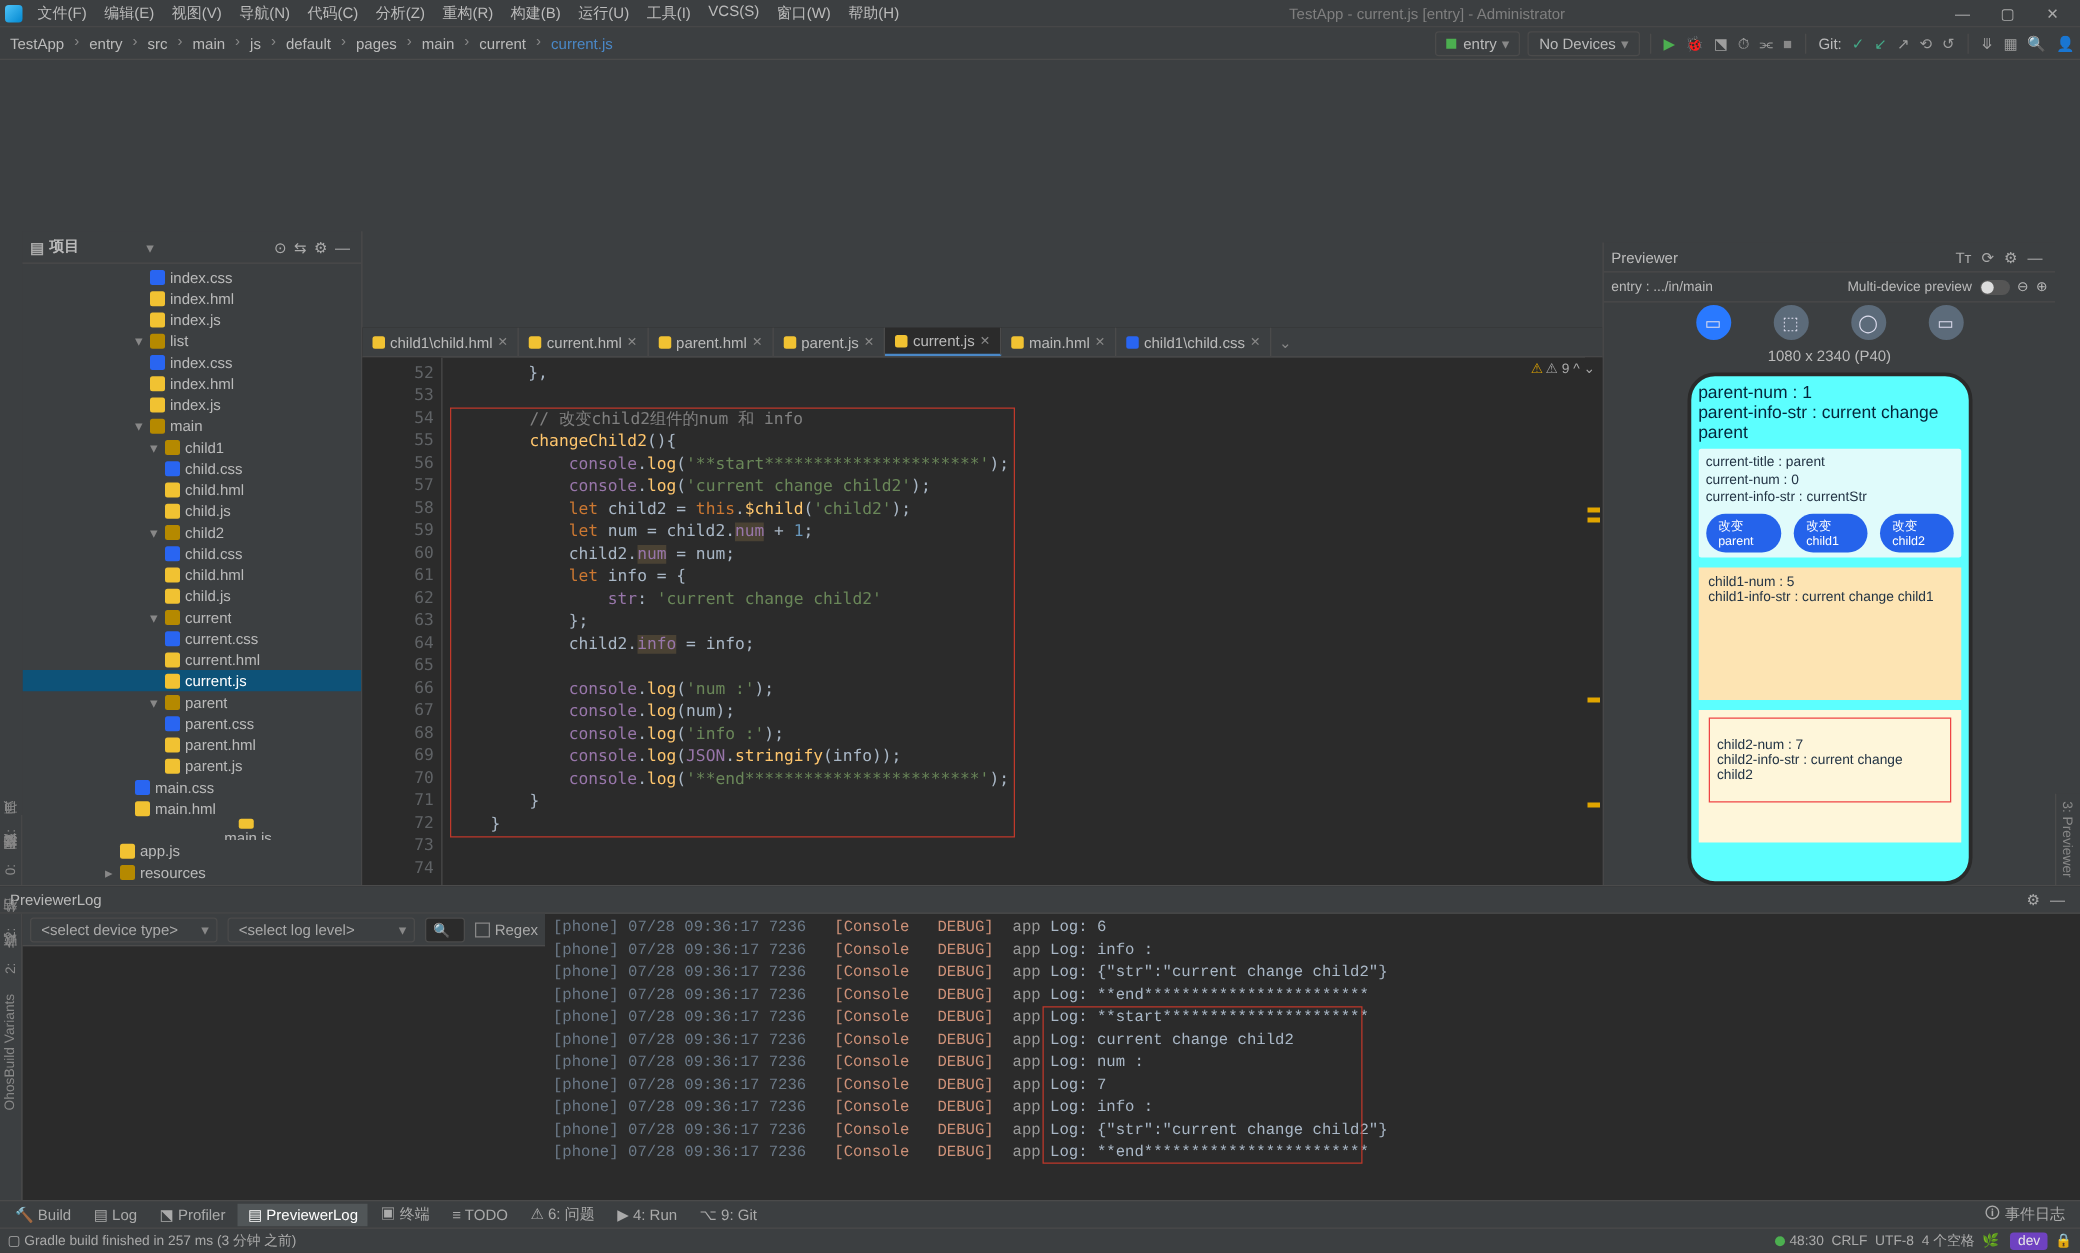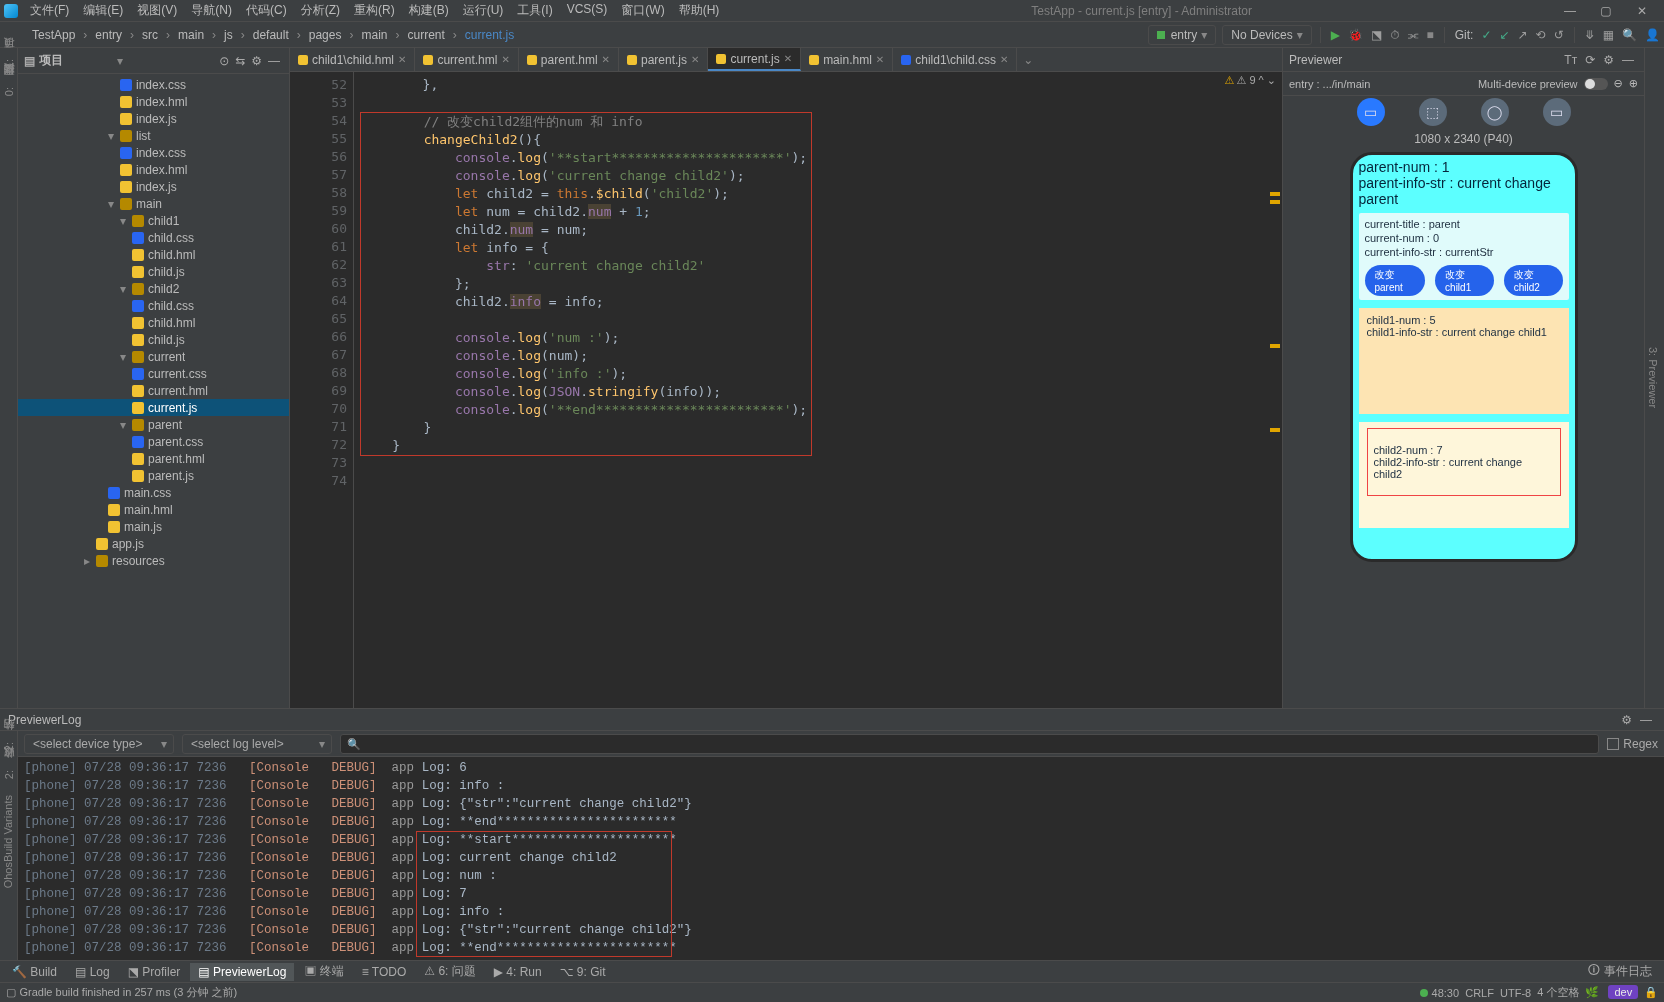--- a/index.html
+++ b/index.html
@@ -23,34 +23,34 @@
   .titlebar{ height:22px; background:var(--bg3); display:flex; align-items:center; padding:0 4px; border-bottom:1px solid var(--border);}
   .titlebar .menu{ display:flex; gap:2px;}
   .titlebar .menu span{ padding:12px 6px; cursor:default;}
   .titlebar .title{ flex:1; text-align:center; color:#7f7f7f;}
   .winbtns{ display:flex; gap:12px; padding-right:6px;}
   .winbtns span{ width:24px; text-align:center; color:#aaa; }
   .logo{ width:14px; height:14px; border-radius:3px; background:linear-gradient(135deg,#4fc3f7,#0288d1); margin-right:6px;}
 
   
   .navbar{ height:26px; background:var(--bg3); display:flex; align-items:center; padding:0 4px; border-bottom:1px solid var(--border);}
-  .breadcrumbs{ display:flex; align-items:center; gap:2px; overflow:hidden;margin-left:24px;}
+  .breadcrumbs{ display:flex; align-items:flex-start; gap:2px; overflow:hidden;}
   .crumb{ padding:2px 4px; color:#bbb; white-space:nowrap;}
   .crumb.file::before{ background:#f1c232;}
   .chev{ color:#888; padding:0 2px;}
   .spacer{ flex:1;}
   .runcfg,.device{ background:#3c3f41; border:1px solid var(--border); border-radius:3px; padding:2px 8px; display:flex; align-items:center; gap:4px; margin-right:6px;}
   .runcfg::before{ content:""; width:8px; height:8px; background:#4caf50; display:inline-block; margin-right:2px;}
   .tbicons{ display:flex; gap:8px; align-items:center; color:#9e9e9e;}
   .tbicons .sep{ width:1px; height:16px; background:var(--border); margin:0 2px;}
   .play{ color:#4caf50;}
   .git-label{ color:#bbb;}
 
   
-  .main{ flex:1; display:flex; min-height:0;}
+  .main{ flex:1; display:flex; min-height:0;align-items:flex-end;}
 
   
   .leftgutter,.rightgutter{ width:20px; background:var(--bg3); writing-mode:vertical-rl; text-align:center; color:#888; border-right:1px solid var(--border);}
   .rightgutter{ border-right:none; border-left:1px solid var(--border); writing-mode:vertical-lr;}
   .gutter-item{ padding:6px 2px; font-size:11px;}
 
   
   .treepanel{ width:272px; background:var(--bg3); display:flex; flex-direction:column; border-right:1px solid var(--border);}
   .treeheader{ height:26px; display:flex; align-items:center; padding:0 6px; border-bottom:1px solid var(--border);}
   .treeheader .label{ font-weight:bold; flex:1; display:flex; align-items:center; gap:4px;}
@@ -344,21 +344,21 @@
           <span class="fname">parent.js</span>
         </div>
         <div style="padding-left: 90px;">
           <span class="ficon ico-css"></span>
           <span class="fname">main.css</span>
         </div>
         <div style="padding-left: 90px;">
           <span class="ficon ico-hml"></span>
           <span class="fname">main.hml</span>
         </div>
-        <div style="padding-left: 90px;">
+        <div style="padding-left: 90px; flex-direction: column;">
           <span class="ficon ico-js"></span>
           <span class="fname">main.js</span>
         </div>
         <div style="padding-left: 78px;">
           <span class="ficon ico-js"></span>
           <span class="fname">app.js</span>
         </div>
         <div class="node" style="padding-left: 66px;">
           <span class="ficon ico-dir"></span>
           <span class="fname">resources</span>
@@ -529,21 +529,21 @@
     <span class="btn">⚙</span>
     <span class="btn">—</span>
   </div>
 
   <div style="display:flex; flex:1; min-height:0;">
     <div class="leftstrip" style="width:18px" id="leftStrip2">
         <div class="vitem">2: 结构</div>
         <div class="vitem">2: 收藏</div>
         <div class="vitem">OhosBuild Variants</div>
       </div>
-    <div style="flex:1; display:flex; flex-direction:column; min-width:0;">
+    <div style="flex:1; display:flex; min-width:0;">
       <div class="log-ctrl">
         <div class="combo"><span>&lt;select device type&gt;</span></div>
         <div class="combo"><span>&lt;select log level&gt;</span></div>
         <div class="logsearch" title="Q-"></div>
         <label class="chk">
           <span class="box"></span>
             <span>Regex</span>
         </label>
       </div>
       <div class="logbody" id="logbody">

